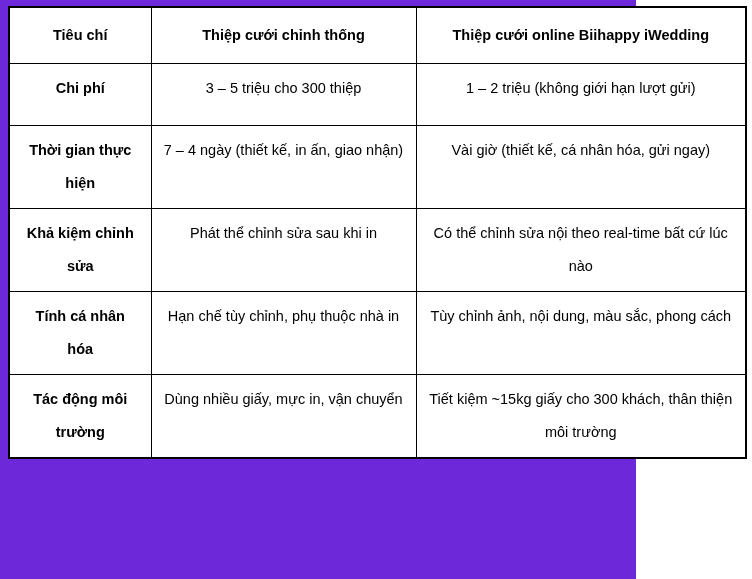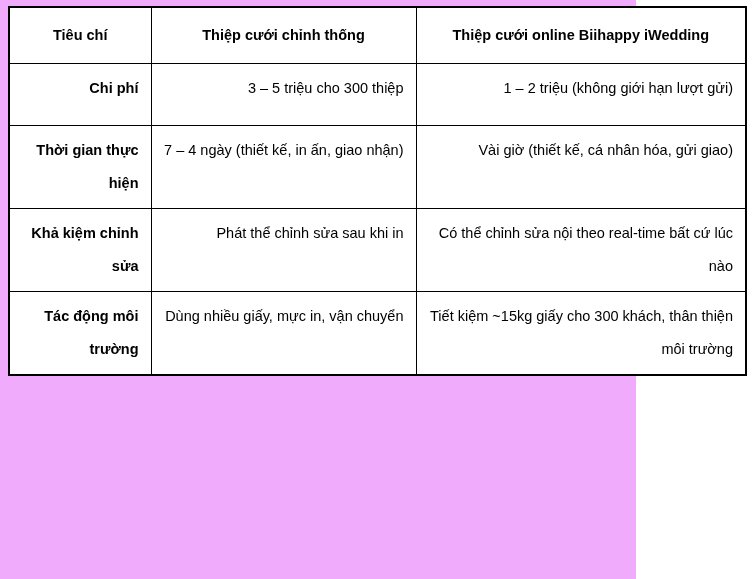--- a/index.html
+++ b/index.html
@@ -9,21 +9,21 @@
     width: 752px;
     height: 579px;
     overflow: hidden;
     font-family: "Liberation Sans", "DejaVu Sans", sans-serif;
     color: #000000;
   }
   .page {
     position: relative;
     width: 636px;
     height: 579px;
-    background: #f0abfc;
+    background: #6d28d9;
     text-decoration: underline;
   }
   table.compare {
     position: absolute;
     left: 8px;
     top: 6px;
     width: 737px;
     border-collapse: collapse;
     table-layout: fixed;
     background: #ffffff;
@@ -47,21 +47,21 @@
     border: 2px solid #000000;
   }
   table.compare tr.head th {
     font-weight: bold;
     text-align: center;
     vertical-align: middle;
     height: 56px;
     padding: 0 8px;
   }
   table.compare td {
-    text-align: right;
+    text-align: center;
     vertical-align: top;
   }
   table.compare td.crit {
     font-weight: bold;
   }
   tr.r-std  { height: 62px; }
   tr.r-tall { height: 89px; }
   tr.r-tall2{ height: 90px; }
   tr.r-last { height: 81px; }
 </style>
@@ -84,26 +84,31 @@
     </thead>
     <tbody>
       <tr class="r-std">
         <td class="crit">Chi phí</td>
         <td>3 – 5 triệu cho 300 thiệp</td>
         <td>1 – 2 triệu (không giới hạn lượt gửi)</td>
       </tr>
       <tr class="r-std">
         <td class="crit">Thời gian thực hiện</td>
         <td>7 – 4 ngày (thiết kế, in ấn, giao nhận)</td>
-        <td>Vài giờ (thiết kế, cá nhân hóa, gửi giao)</td>
+        <td>Vài giờ (thiết kế, cá nhân hóa, gửi ngay)</td>
       </tr>
       <tr class="r-std">
         <td class="crit">Khả kiệm chỉnh sửa</td>
         <td>Phát thể chỉnh sửa sau khi in</td>
         <td>Có thể chỉnh sửa nội theo real-time bất cứ lúc nào</td>
+      </tr>
+      <tr class="r-std">
+        <td class="crit">Tính cá nhân hóa</td>
+        <td>Hạn chế tùy chỉnh, phụ thuộc nhà in</td>
+        <td>Tùy chỉnh ảnh, nội dung, màu sắc, phong cách</td>
       </tr>
       <tr class="r-last">
         <td class="crit">Tác động môi trường</td>
         <td>Dùng nhiều giấy, mực in, vận chuyển</td>
         <td>Tiết kiệm ~15kg giấy cho 300 khách, thân thiện môi trường</td>
       </tr>
     </tbody>
   </table>
 </div>
 

